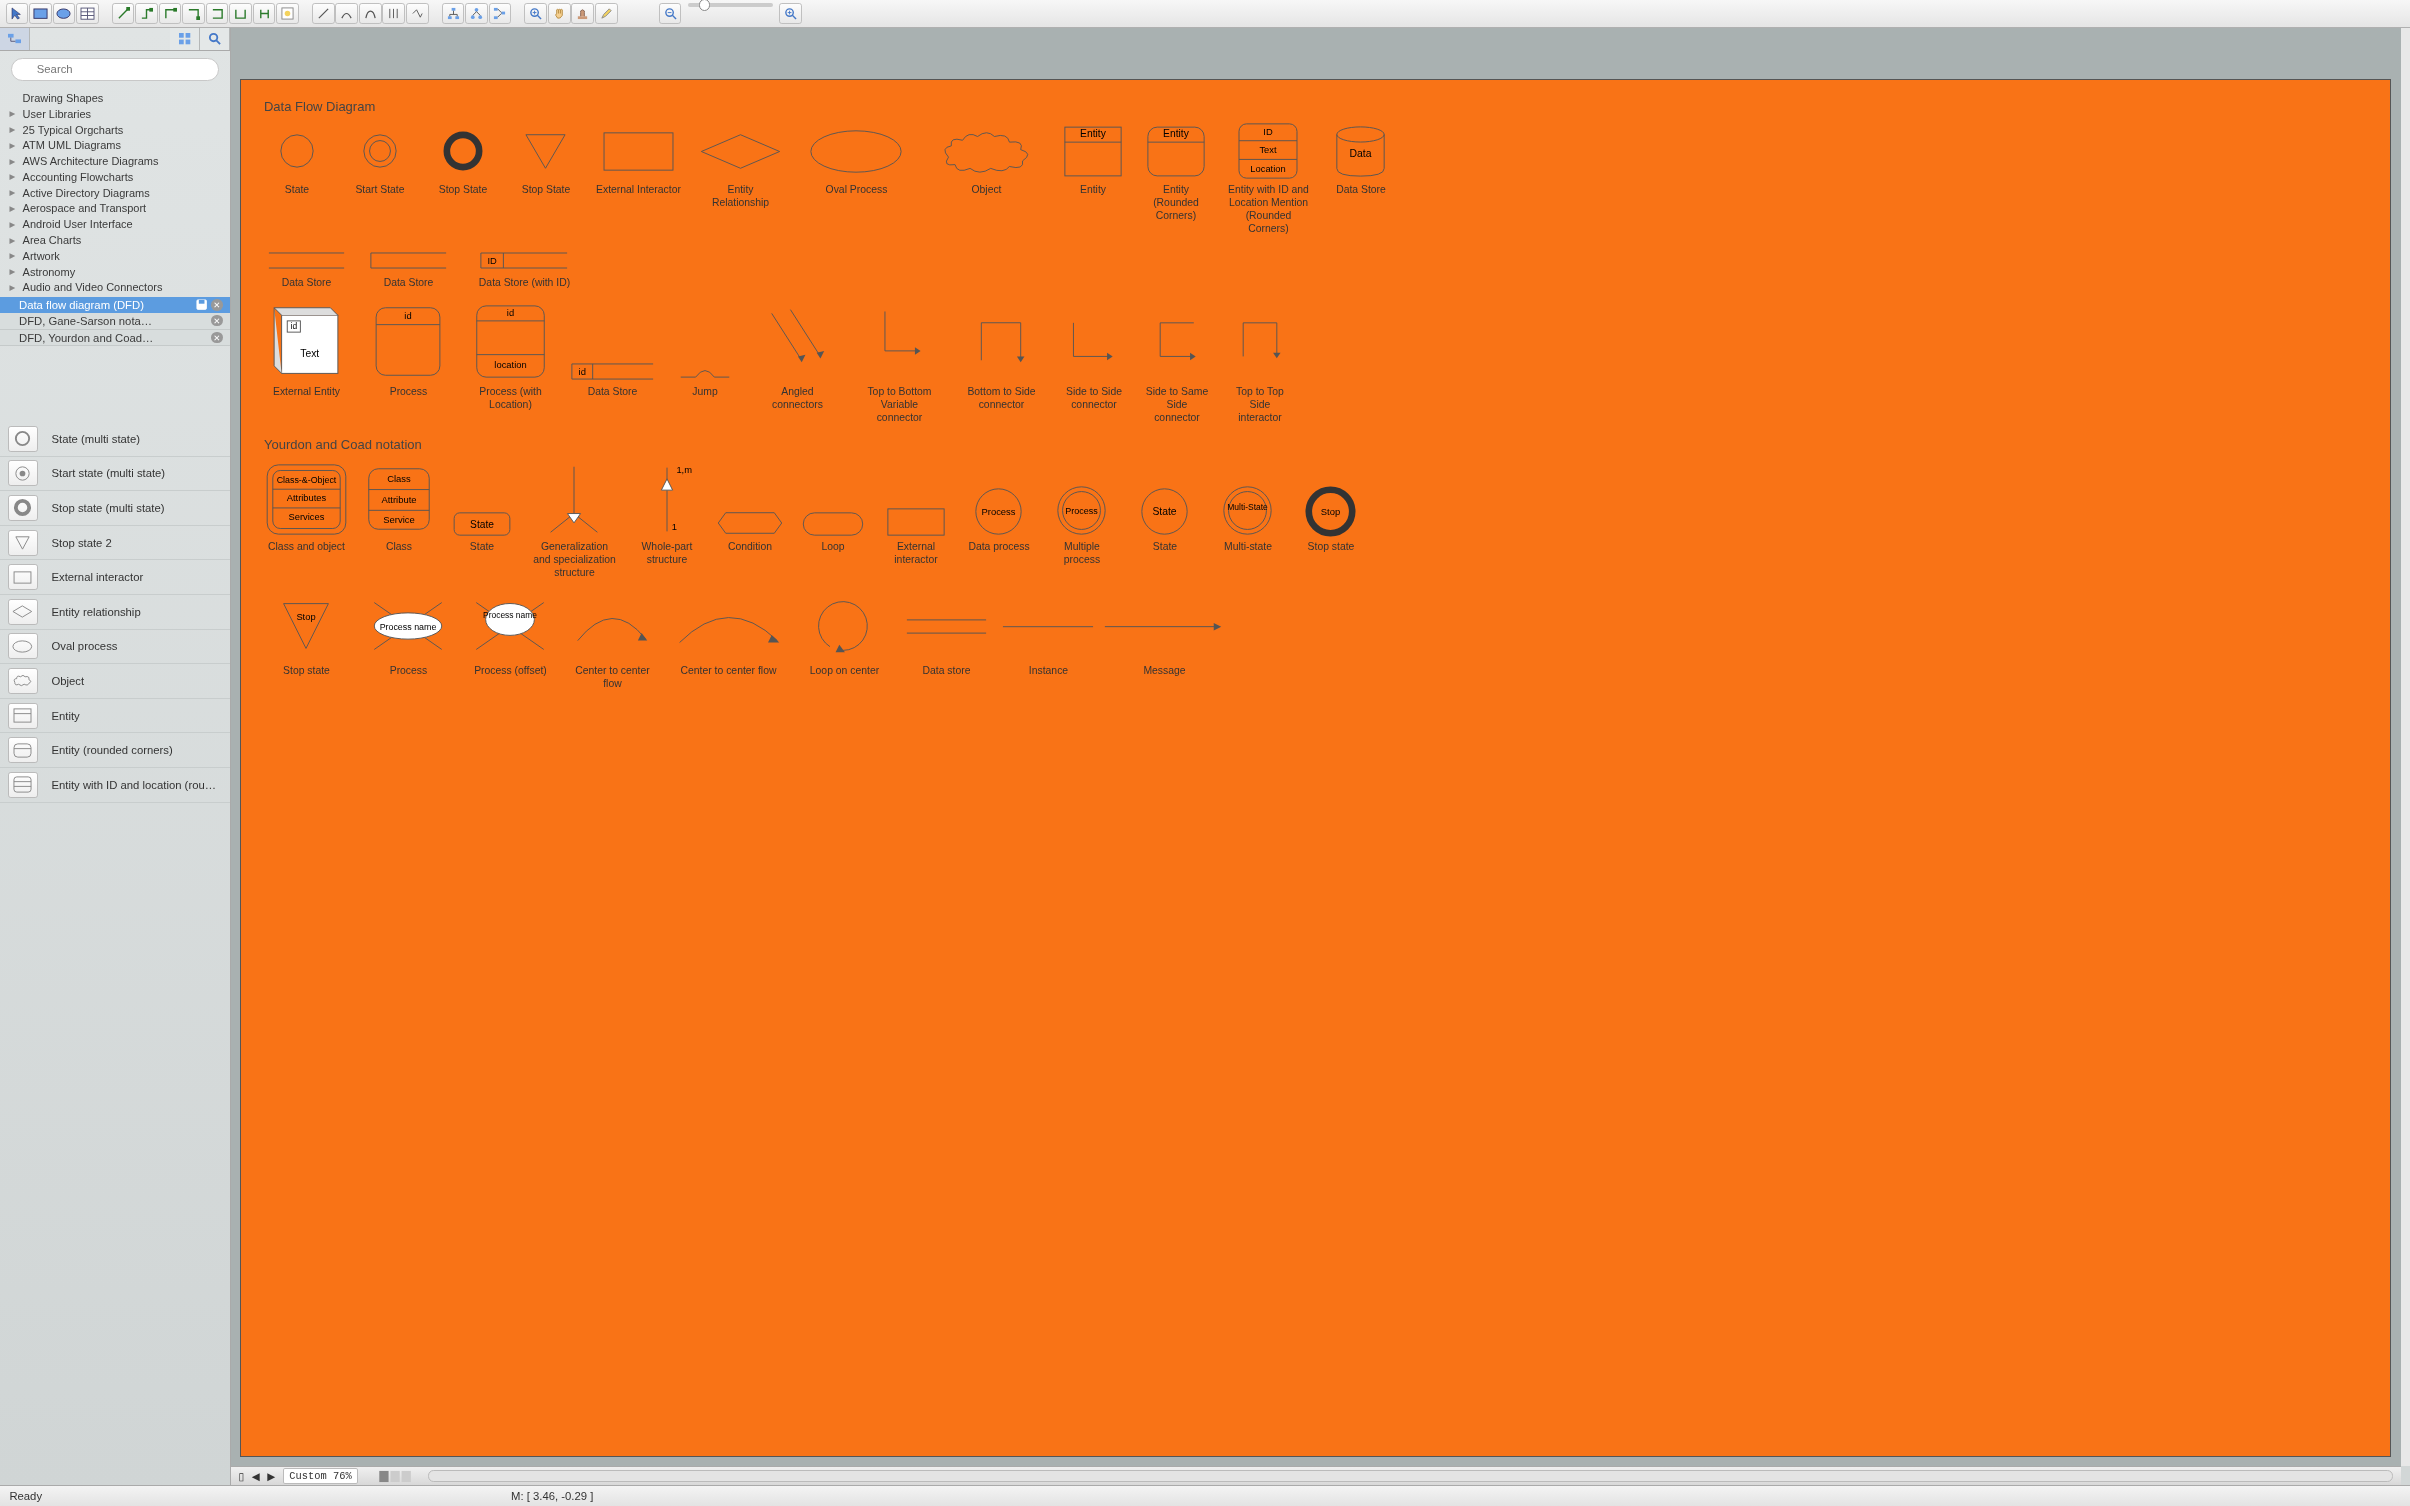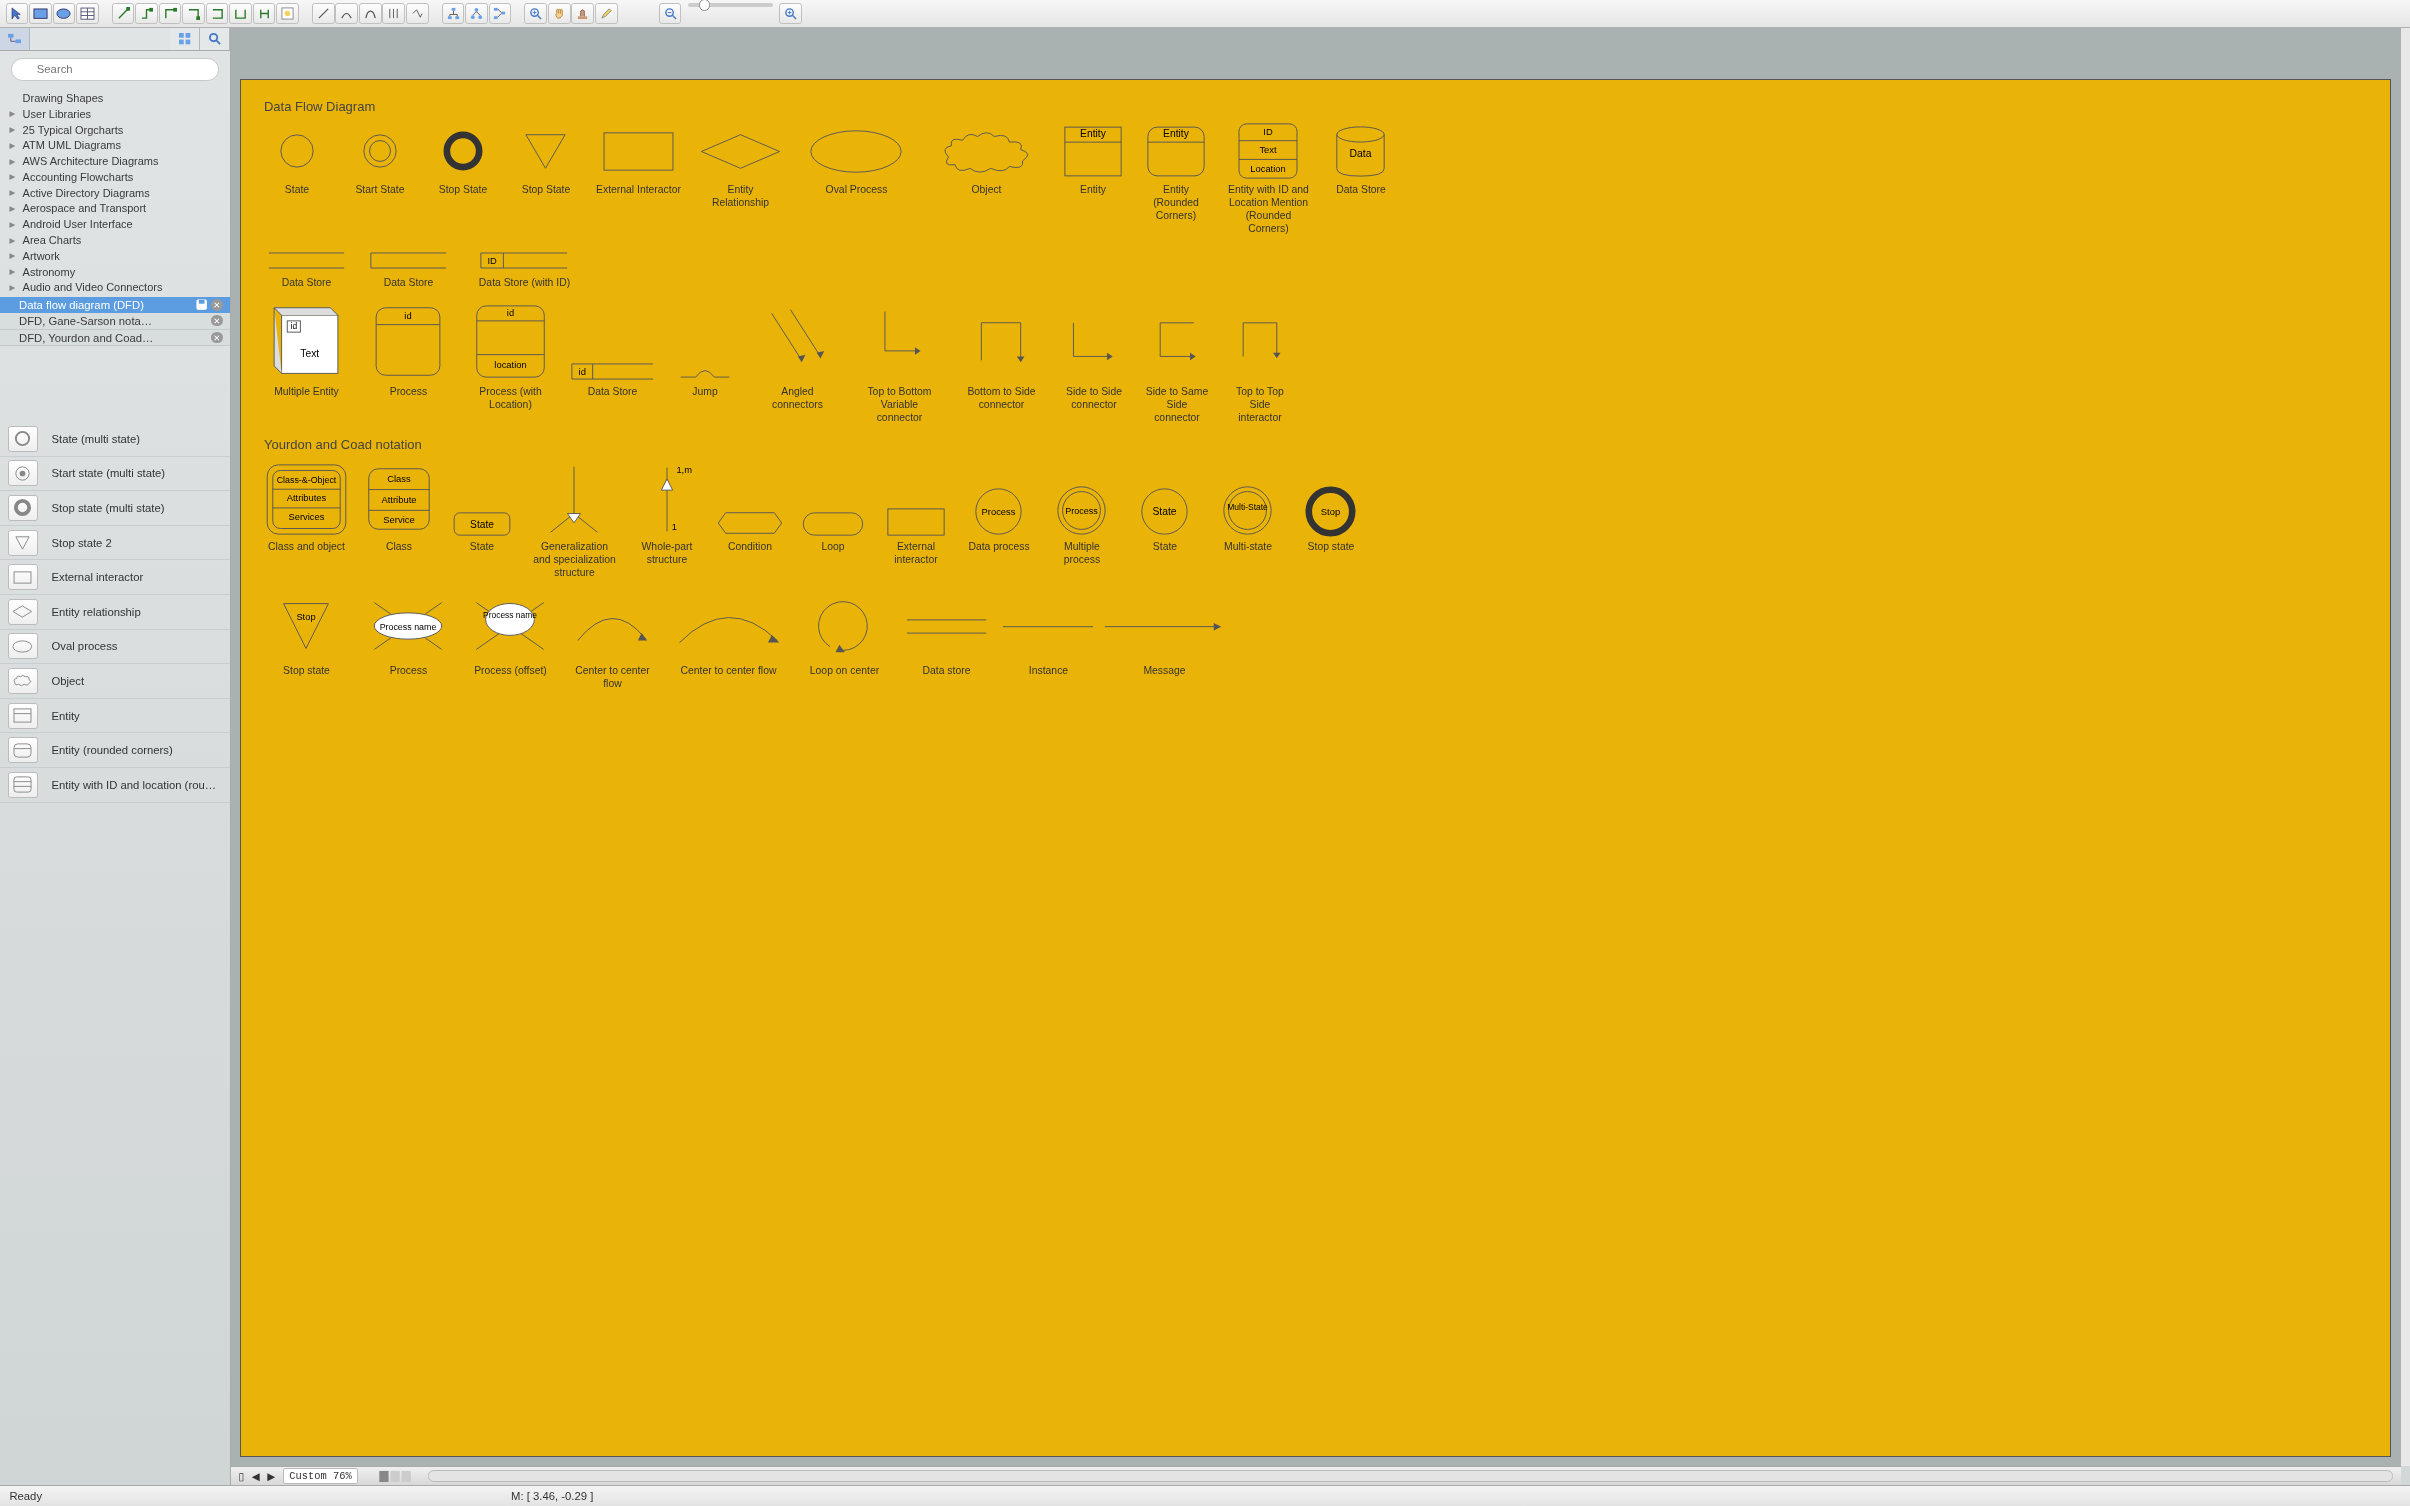--- a/index.html
+++ b/index.html
@@ -29,21 +29,21 @@
 .lib-row .spacer { flex:1; }
 .close-x { width:11.3px; height:11.3px; border-radius:50%; background:#999; color:#fff; font-size:8.5px; display:flex; align-items:center; justify-content:center; margin-left:3.8px; }
 
 
 .stencils { position:absolute; top:394px; left:0; width:231px; bottom:0; overflow:hidden; }
 .stencil-item { display:flex; align-items:center; padding:3.8px 7.5px; gap:14px; cursor:pointer; font-size:11.3px; border-bottom:0.9px solid #c8cdcd; }
 .stencil-thumb { width:30px; height:26px; border:0.9px solid #bbb; border-radius:2.8px; background:linear-gradient(#fff,#eee); display:flex; align-items:center; justify-content:center; }
 
 
 .canvas-wrap { position:absolute; top:28px; left:231px; right:9.4px; bottom:40px; background:#a9b1b1; display:flex; align-items:center; justify-content:center; }
-.page { position:absolute; top:51px; left:9.4px; right:9.4px; bottom:9.4px; background:#eab308; border:0.9px solid #555; overflow:hidden; padding:17px 22.6px; }
+.page { position:absolute; top:51px; left:9.4px; right:9.4px; bottom:9.4px; background:#f97316; border:0.9px solid #555; overflow:hidden; padding:17px 22.6px; }
 .section-title { font-size:13px; color:#444; margin-top:1.9px; margin-bottom:9.4px; }
 .shape-row { display:flex; flex-wrap:wrap; gap:3.8px 17px; margin-bottom:13px; }
 .shape-cell { display:flex; flex-direction:column; align-items:center; gap:3.8px; width:85px; font-size:10.4px; text-align:center; line-height:1.25; color:#333; }
 .shape-cell.wide { width:113px; }
 .shape-cell.narrow { width:66px; }
 .shape-box { height:56px; display:flex; align-items:center; justify-content:center; }
 .cap { min-height:13px; }
 
 
 .hruler { position:absolute; left:231px; right:9.4px; bottom:21px; height:19px; background:linear-gradient(#f0f0f0,#d8d8d8); border-top:0.9px solid #aaa; display:flex; align-items:center; font-size:10.4px; gap:7.5px; padding-left:7.5px; }
@@ -566,21 +566,21 @@
       <div class="shape-cell">
           <div class="shape-box" style="height:79px;">
             <svg width="72" height="75" viewBox="0 0 76 80" style="font-size:11px">
               <rect x="12" y="12" width="60" height="62" fill="#fff" stroke="#555"></rect>
               <path d="M12 12 L4 4 L64 4 L72 12 M4 4 L4 66 L12 74" fill="#ddd" stroke="#555"></path>
               <rect x="18" y="18" width="14" height="12" fill="none" stroke="#555"></rect>
               <text x="25" y="27" text-anchor="middle" font-size="9">id</text>
               <text x="42" y="56" text-anchor="middle" font-size="11">Text</text>
             </svg>
           </div>
-          <div class="cap">Multiple Entity</div>
+          <div class="cap">External Entity</div>
         </div>
       <div class="shape-cell">
           <div class="shape-box" style="height:79px;">
             <svg width="72" height="75" viewBox="0 0 76 80" style="font-size:11px">
               <rect x="4" y="4" width="68" height="72" rx="10" fill="none" stroke="#555"></rect>
               <line x1="4" y1="22" x2="72" y2="22" stroke="#555"></line>
               <text x="38" y="16" text-anchor="middle" font-size="10">id</text>
             </svg>
           </div>
           <div class="cap">Process</div>

